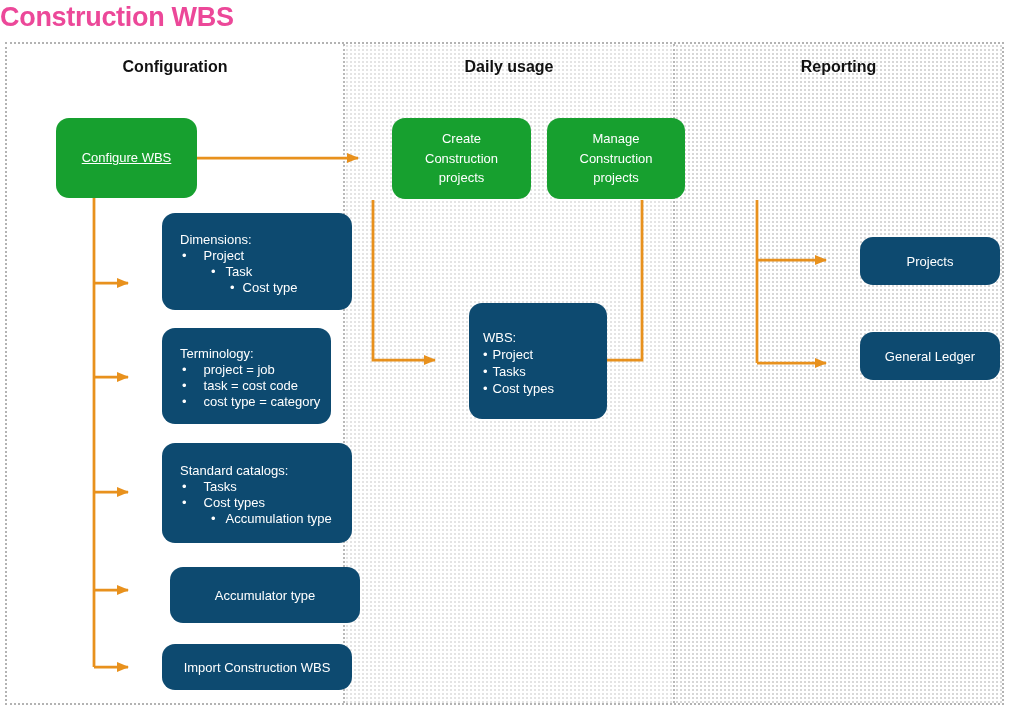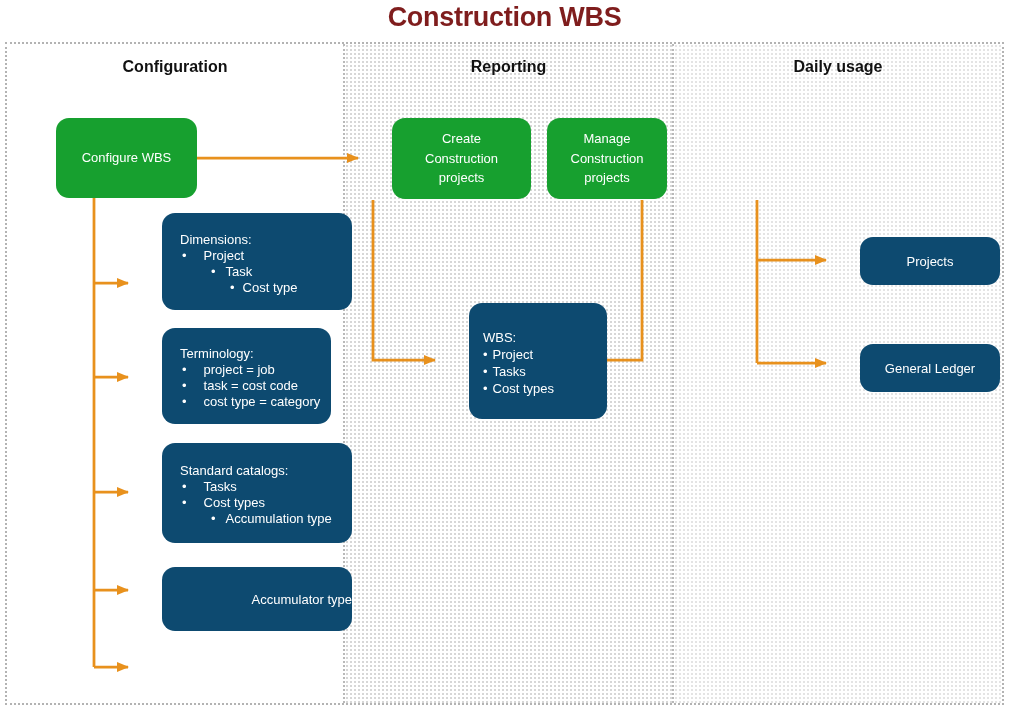--- a/index.html
+++ b/index.html
@@ -11,22 +11,21 @@
   html,body { background:#fff; }
   .canvas {
     position:relative;
     width:1009px; height:710px;
     background:#ffffff;
     font-family:"Liberation Sans", sans-serif;
     overflow:hidden;
   }
   .page-title {
     position:absolute; left:0; top:2px; width:100%;
-    text-align:center;
-    font-size:27px; font-weight:800; color:#7f1d1d;
+    font-size:27px; font-weight:800; color:#ec4899;
     letter-spacing:-0.3px;
   }
   .frame {
     position:absolute; left:5px; top:42px;
     width:999px; height:663px;
     display:flex;
     border:2px dotted #b3b3b3;
   }
   .col { position:relative; height:100%; }
   .col1 { width:336px; background:#ffffff; }
@@ -82,25 +81,25 @@
 <body>
 
 <div class="canvas">
 
   <div class="page-title">Construction WBS</div>
 
   <div class="frame">
     <div class="col col1">
       <div class="col-header">Configuration</div>
     </div>
+    <div class="col col2">
+      <div class="col-header">Daily usage</div>
+    </div>
     <div class="col col3">
       <div class="col-header">Reporting</div>
-    </div>
-    <div class="col col2">
-      <div class="col-header">Daily usage</div>
     </div>
   </div>
 
   <svg class="arrows" viewBox="0 0 1009 710" xmlns="http://www.w3.org/2000/svg">
     <defs>
       <marker id="ah" markerWidth="12" markerHeight="10" refX="11" refY="5" orient="auto" markerUnits="userSpaceOnUse">
         <path class="ah" d="M0,0 L12,5 L0,10 Z"></path>
       </marker>
     </defs>
 
@@ -115,21 +114,21 @@
 
     <path d="M373 200 V360 H435" marker-end="url(#ah)"></path>
 
     <path d="M642 200 V360 H580" marker-end="url(#ah)"></path>
 
     <path d="M757 200 V363"></path>
     <path d="M757 260 H826" marker-end="url(#ah)"></path>
     <path d="M757 363 H826" marker-end="url(#ah)"></path>
   </svg>
 
-  <div class="box green" style="left:24px; top:118px; width:141px; height:80px;">
+  <div class="box green" style="left:24px; top:118px; width:141px; height:80px;text-decoration:underline;">
     <span class="lbl">Configure WBS</span>
   </div>
 
   <div class="box blue list" style="left:130px; top:213px; width:190px; height:97px;">
     <div class="line">Dimensions:</div>
     <div class="line lvl1">
         <span class="bullet"></span>
         <span>Project</span>
       </div>
     <div class="line lvl2">
@@ -167,30 +166,33 @@
     <div class="line lvl1">
         <span class="bullet"></span>
         <span>Cost types</span>
       </div>
     <div class="line lvl2">
         <span class="bullet"></span>
         <span>Accumulation type</span>
       </div>
   </div>
 
-  <div class="box blue center" style="left:130px; top:567px; width:190px; height:64px;justify-content:flex-end;">
+  <div class="box blue center" style="left:138px; top:567px; width:190px; height:56px;">
     <span>Accumulator type</span>
   </div>
 
+  <div class="box blue center" style="left:130px; top:644px; width:190px; height:46px;">
+    <span>Import Construction WBS</span>
+  </div>
 
   <div class="box green" style="left:360px; top:118px; width:139px; height:81px;">
     <span class="lbl" style="max-width:92px;">Create Construction projects</span>
   </div>
 
-  <div class="box green" style="left:515px; top:118px; width:120px; height:81px;">
+  <div class="box green" style="left:515px; top:118px; width:138px; height:81px;">
     <span class="lbl" style="max-width:92px;">Manage Construction projects</span>
   </div>
 
   <div class="box blue list wbs-list" style="left:437px; top:303px; width:138px; height:116px;">
     <div class="line">WBS:</div>
     <div class="line tight">
         <span class="bullet"></span>
         <span>Project</span>
       </div>
     <div class="line tight">
@@ -201,17 +203,17 @@
         <span class="bullet"></span>
         <span>Cost types</span>
       </div>
   </div>
 
 
   <div class="box blue center" style="left:828px; top:237px; width:140px; height:48px;">
     <span>Projects</span>
   </div>
 
-  <div class="box blue center" style="left:828px; top:344px; width:140px; height:48px;">
+  <div class="box blue center" style="left:828px; top:332px; width:140px; height:48px;">
     <span>General Ledger</span>
   </div>
 
 </div>
 
 </body></html>

